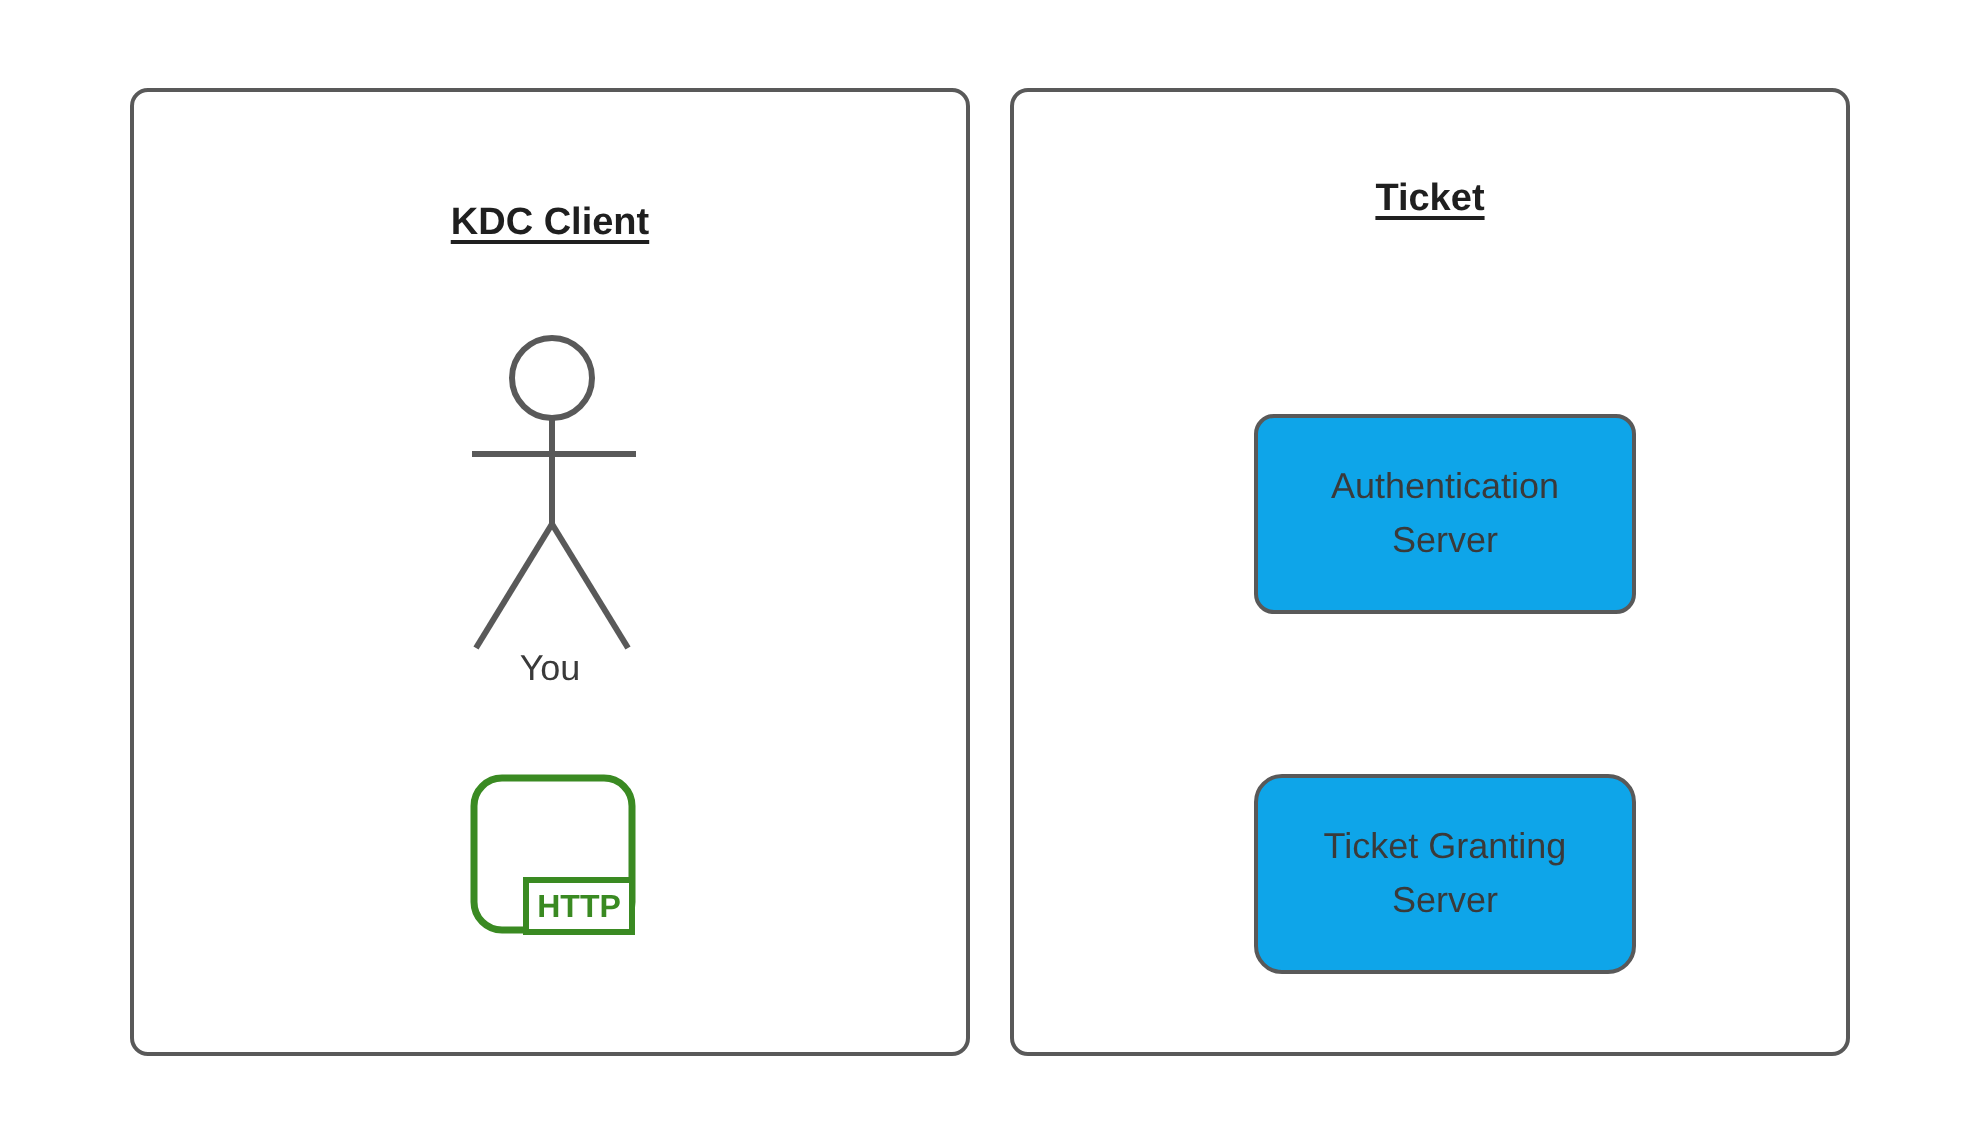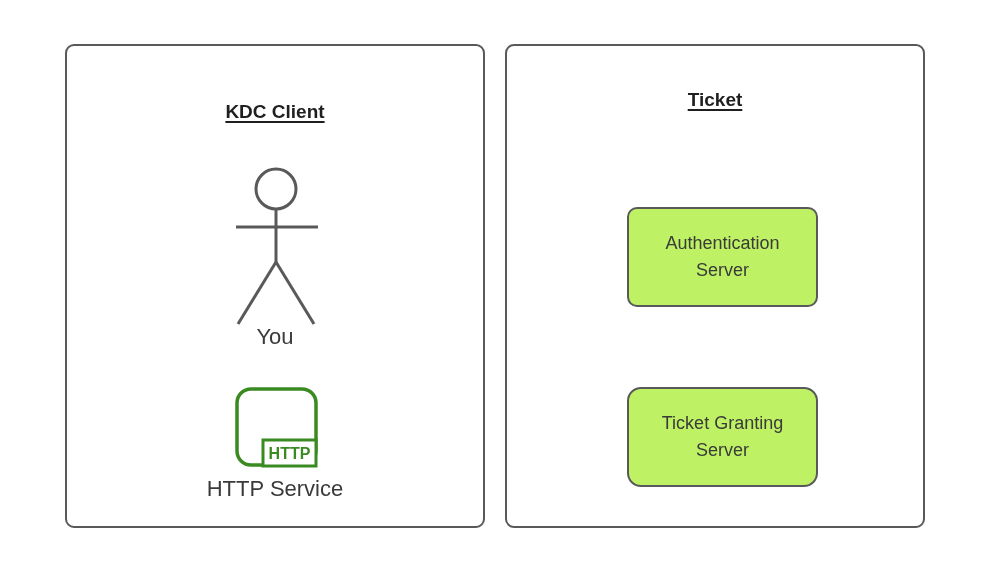--- a/index.html
+++ b/index.html
@@ -54,40 +54,40 @@
     left: 149px;
     top: 120px;
     width: 120px;
     height: 164px;
   }
   .diagram-label {
     position: absolute;
     left: 0;
     width: 100%;
     text-align: center;
-    font-size: 22px;
+    font-size: 18px;
     color: #3a3a3a;
   }
   #you-label { top: 278px; }
   #http-service-label { top: 430px; }
 
   .http-icon-svg {
     position: absolute;
     left: 167px;
     top: 340px;
     width: 86px;
     height: 84px;
   }
 
   .server-box {
     position: absolute;
     left: 120px;
     width: 191px;
     height: 100px;
-    background: #bef264;
+    background: #0ea5e9;
     border: 2px solid #595959;
     border-radius: 10px;
     box-sizing: border-box;
     display: flex;
     align-items: center;
     justify-content: center;
     text-align: center;
     font-size: 18px;
     color: #3a3a3a;
     line-height: 27px;
@@ -115,21 +115,20 @@
     </svg>
 
     <div class="diagram-label" id="you-label">You</div>
 
     <svg class="http-icon-svg" viewBox="0 0 86 84">
       <rect x="3" y="3" width="79" height="76" rx="14" ry="14" fill="none" stroke="#3a8a22" stroke-width="3.5"></rect>
       <rect x="29" y="54" width="53" height="26" fill="#ffffff" stroke="#3a8a22" stroke-width="3"></rect>
       <text x="55.5" y="72.5" text-anchor="middle" font-family="Liberation Sans, sans-serif" font-size="16" font-weight="bold" fill="#3a8a22">HTTP</text>
     </svg>
 
-    <div class="diagram-label" id="http-service-label">HTTP Service</div>
   </div>
 
   <div class="panel" id="panel-right">
     <div class="panel-title">
       <span>Ticket</span>
     </div>
 
     <div class="server-box" id="auth-server-box">
       <div>
         <span>Authentication</span>

